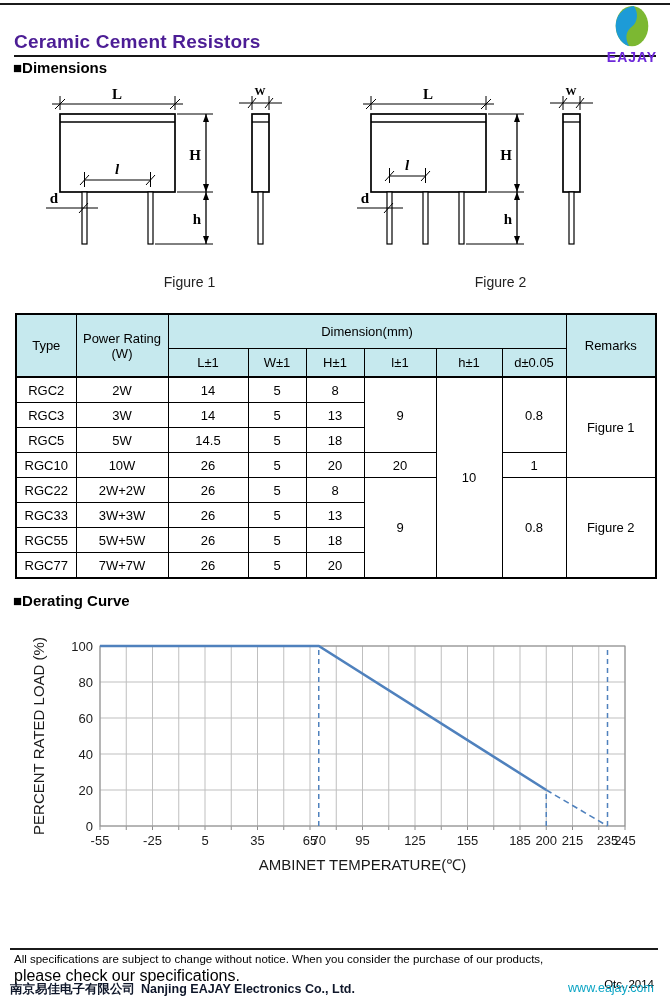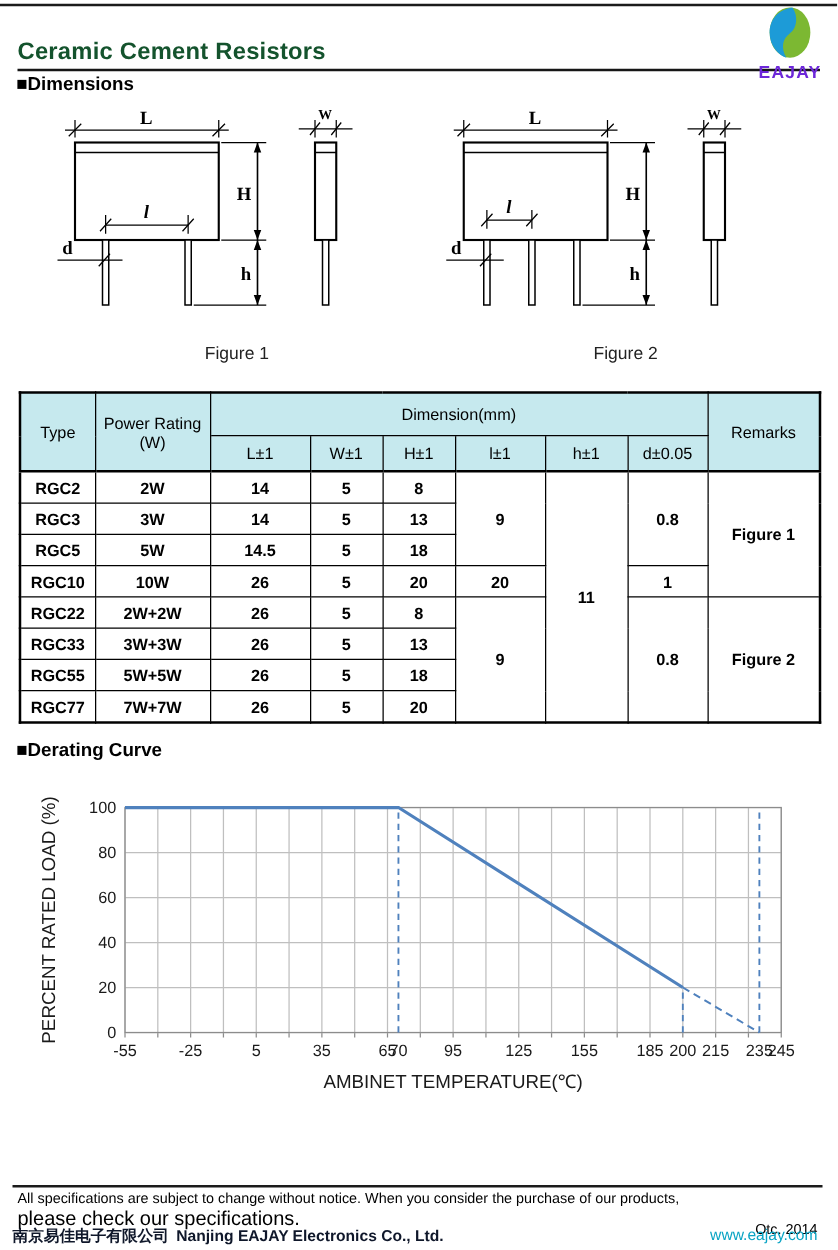--- a/index.html
+++ b/index.html
@@ -1,20 +1,20 @@
 <!DOCTYPE html>
 <html><head>
 <meta charset="utf-8">
 <style>
   html,body{margin:0;padding:0;background:#ffffff;}
   .page{position:relative;width:670px;height:1000px;background:#fff;overflow:hidden;
         font-family:"Liberation Sans",sans-serif;color:#000;}
 
   .top-rule{position:absolute;left:0;top:3px;width:670px;height:2px;background:#1b1b1b;}
-  .page-title{position:absolute;left:14px;top:31px;font-size:19px;font-weight:bold;color:#14532d;letter-spacing:.2px;}
+  .page-title{position:absolute;left:14px;top:31px;font-size:19px;font-weight:bold;color:#4c1d95;letter-spacing:.2px;}
   .title-rule{position:absolute;left:14px;top:55px;width:642px;height:2px;background:#161616;}
 
   .brand{position:absolute;left:602px;top:4px;width:60px;text-align:center;}
   .brand .name{color:#6d28d9;font-size:14px;font-weight:bold;letter-spacing:1px;line-height:1;}
 
   .section-h{position:absolute;display:flex;align-items:center;font-size:15px;font-weight:bold;}
   #sec-dim{left:13px;top:59px;}
   #sec-der{left:13px;top:592px;}
 
   .figs{position:absolute;left:42px;top:84px;display:flex;gap:16px;}
@@ -25,21 +25,21 @@
   svg .thin{stroke:#000;stroke-width:1;fill:none;}
   svg .mid{stroke:#000;stroke-width:1.3;fill:none;}
   svg .thick{stroke:#000;stroke-width:1.7;fill:#fff;}
   svg .lead{stroke:#000;stroke-width:1.2;fill:#fff;}
   svg text.dim{font-family:"Liberation Serif","DejaVu Serif",serif;font-weight:bold;font-size:15px;fill:#000;}
   svg text.dim.small{font-size:11px;}
   svg text.dim.it{font-style:italic;}
 
   .spec-table{position:absolute;left:15px;top:313px;width:640px;border-collapse:collapse;
               table-layout:fixed;font-size:13px;border:2px solid #000;}
-  .spec-table th,.spec-table td{border:1px solid #000;text-align:center;vertical-align:middle;padding:0;font-weight:bold;}
+  .spec-table th,.spec-table td{border:1px solid #000;text-align:center;vertical-align:middle;padding:0;}
   .spec-table th{background:#c6e9ee;font-weight:normal;}
   .spec-table thead tr:first-child th{height:33px;}
   .spec-table thead tr:last-child th{height:27px;}
   .spec-table tbody tr:first-child td{border-top:2px solid #000;}
   .spec-table td{height:24px;background:#fff;}
 
   .chart-wrap{position:absolute;left:24px;top:630px;}
   #derating-chart text{font-family:"Liberation Sans",sans-serif;}
 
   .footer-rule{position:absolute;left:10px;top:948px;width:648px;height:2px;background:#1b1b1b;}
@@ -197,21 +197,21 @@
       </tr>
     </thead>
     <tbody>
       <tr>
         <td>RGC2</td>
         <td>2W</td>
         <td>14</td>
         <td>5</td>
         <td>8</td>
         <td rowspan="3">9</td>
-        <td rowspan="8">11</td>
+        <td rowspan="8">10</td>
         <td rowspan="3">0.8</td>
         <td rowspan="4">Figure 1</td>
       </tr>
       <tr>
         <td>RGC3</td>
         <td>3W</td>
         <td>14</td>
         <td>5</td>
         <td>13</td>
       </tr>

